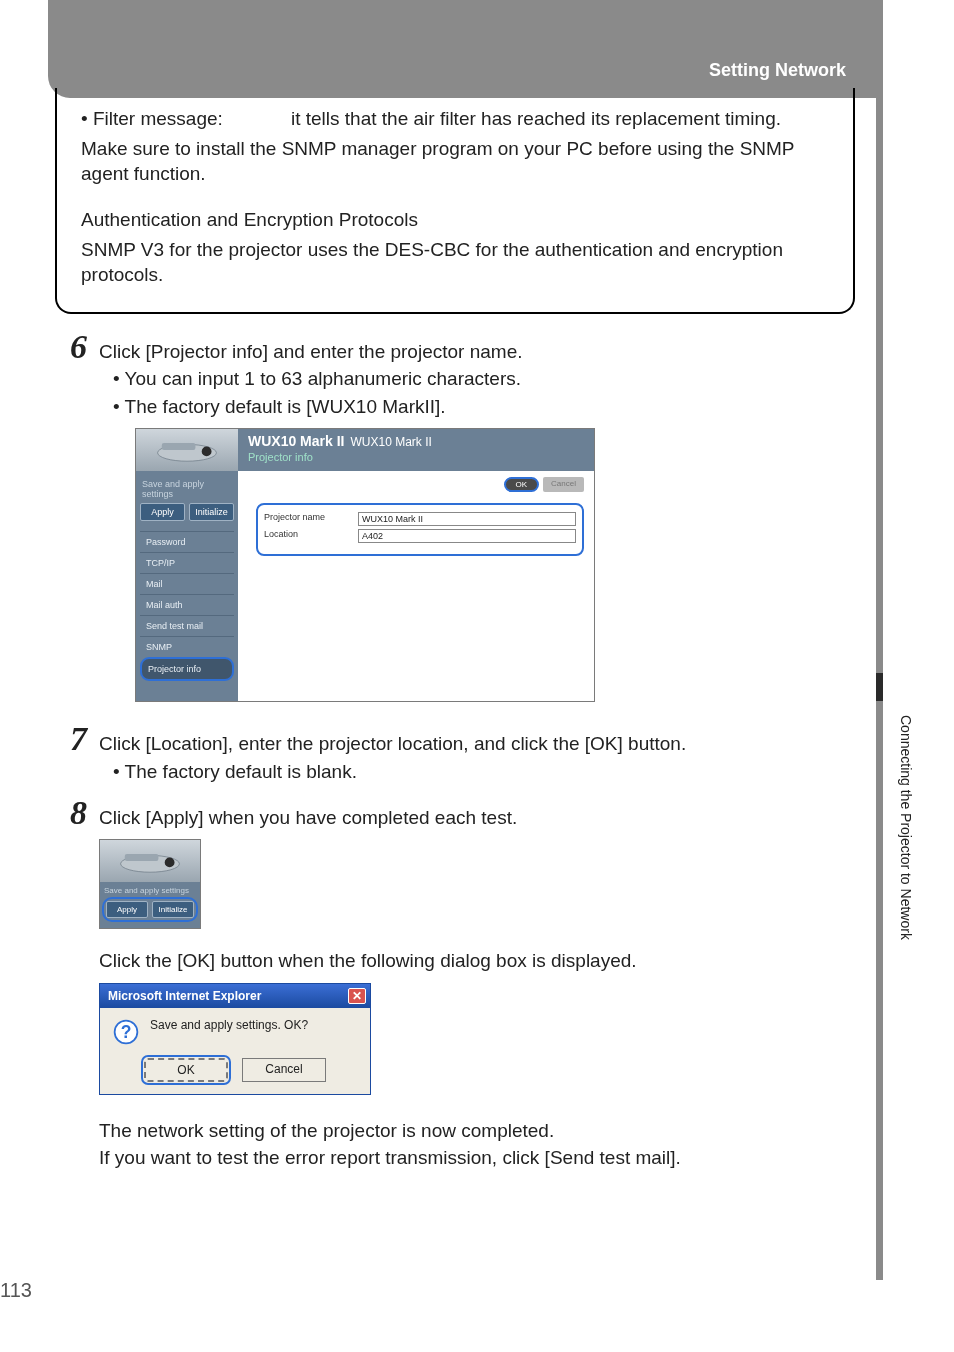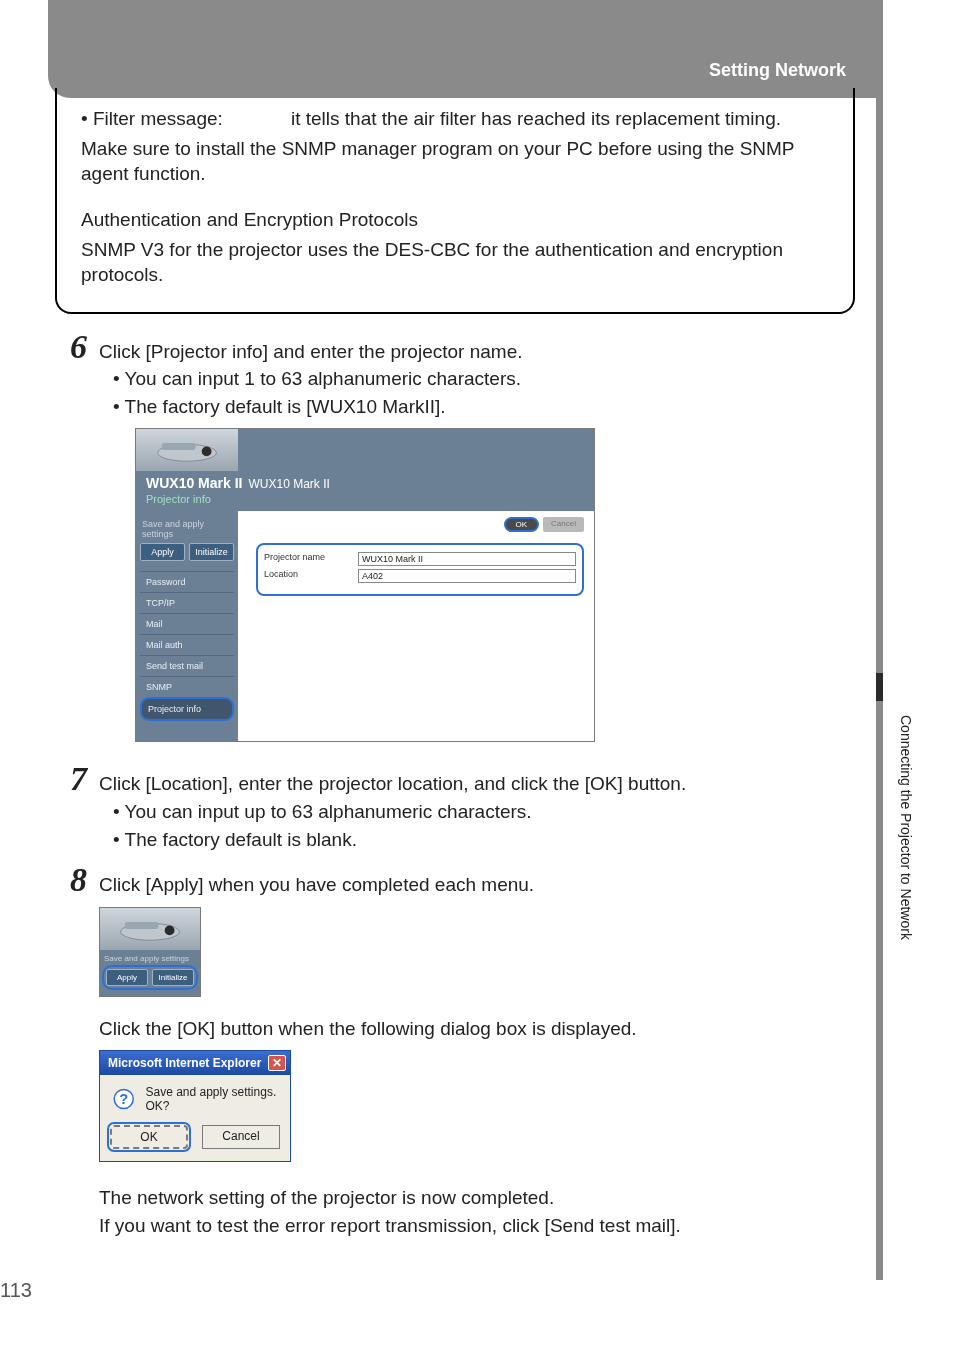--- a/index.html
+++ b/index.html
@@ -19,21 +19,21 @@
   .para { font-size: 19px; line-height: 1.35; margin-top: 4px; }
   .h4 { font-size: 19px; line-height: 1.35; margin-top: 20px; }
   .steps { margin-left: 8px; }
   .step { position: relative; margin-bottom: 18px; }
   .step .num { position: absolute; left: -10px; top: -10px; width: 34px; text-align: right; font-family: Georgia, 'Times New Roman', serif; font-style: italic; font-weight: bold; font-size: 34px; }
   .step .body { margin-left: 36px; }
   .step .strong { font-size: 19px; line-height: 1.45; }
   .bul-simple { font-size: 19px; line-height: 1.45; margin-left: 14px; }
   .figure-wrap { margin-top: 8px; margin-left: 36px; }
   .fig1 { width: 460px; border: 1px solid #7a7a7a; background: #fff; font-size: 10px; }
-  .fig1 .hdr { display: flex; background: #6b8095; color: #fff; flex-direction: column; }
+  .fig1 .hdr { display: flex; background: #6b8095; color: #fff; }
   .fig1 .hdr .thumb { width: 102px; height: 42px; background: linear-gradient(#cfd6dc,#9aa6b0); display:flex; align-items:center; justify-content:center; }
   .fig1 .hdr .thumb svg { width: 70px; height: 28px; }
   .fig1 .hdr .ttl { flex:1; padding: 4px 8px 6px 10px; }
   .fig1 .hdr .ttl .ln1 { font-size: 12px; }
   .fig1 .hdr .ttl .ln1 b { font-size: 14px; margin-right: 6px; }
   .fig1 .hdr .ttl .ln2 { color: #9fe0c8; font-size: 11px; margin-top: 2px; }
   .fig1 .main { display: flex; }
   .fig1 .side { width: 102px; background: #6b8095; color: #e8eef4; padding: 6px 4px 20px 4px; }
   .fig1 .side .savetxt { font-size: 9px; color: #c7d3de; margin: 2px 2px 4px 2px; }
   .fig1 .side .btnrow { display:flex; gap:4px; margin-bottom: 10px; }
@@ -49,21 +49,21 @@
   .fig1 .frow { display:flex; gap:8px; margin:3px 0; }
   .fig1 .frow .flab { width: 86px; font-size:9px; color:#333; }
   .fig1 .frow .finput { flex:1; border:1px solid #888; font-size:9px; padding:1px 3px; background:#fff; color:#222; }
   .fig2 { width: 102px; border:1px solid #7a7a7a; }
   .fig2 .thumb { width:100%; height:42px; background: linear-gradient(#cfd6dc,#9aa6b0); display:flex; align-items:center; justify-content:center; }
   .fig2 .thumb svg { width:70px; height:28px; }
   .fig2 .sbody { background:#6b8095; padding:4px 4px 8px 4px; }
   .fig2 .savetxt { font-size:8px; color:#c7d3de; margin-bottom:4px; }
   .fig2 .btnring { outline:2px solid #2e6fd6; outline-offset:0; border-radius:8px; padding:2px; display:flex; gap:4px; }
   .fig2 .btn { flex:1; background:#3c5e7f; border:1px solid #9fb2c4; color:#fff; font-size:8px; text-align:center; padding:3px 0; border-radius:2px; }
-  .dialog { width: 192px; border:1px solid #1b4aa0; font-size:12px; background:#efece3; }
+  .dialog { width: 272px; border:1px solid #1b4aa0; font-size:12px; background:#efece3; }
   .dialog .bar { display:flex; align-items:center; justify-content:space-between; background: linear-gradient(#3b6ed5,#1b4aa0); color:#fff; font-weight:bold; padding:4px 4px 4px 8px; }
   .dialog .bar .x { width:18px; height:16px; background:#d9534f; border:1px solid #fff; color:#fff; display:flex; align-items:center; justify-content:center; font-size:12px; border-radius:2px; }
   .dialog .msg { display:flex; gap:10px; padding:10px 12px 6px 12px; align-items:flex-start; }
   .dialog .msg .qicon { width:28px; height:28px; }
   .dialog .btns { display:flex; gap:14px; justify-content:center; padding:6px 10px 12px 10px; }
   .dialog .dbtn { width:84px; text-align:center; padding:3px 0; background:#efece3; border:1px solid #7a7a7a; font-size:12px; }
   .dialog .dbtn.ok { outline:2px solid #2e6fd6; outline-offset:1px; border-radius:4px; border:2px dashed #7a7a7a; }
   .pgnum { position:absolute; bottom:50px; left:0; width:100%; text-align:left; font-size:20px; color:#555; }
 </style>
 </head>
@@ -150,29 +150,28 @@
               </div>
             </div>
           </div>
         </div>
       </div>
 
       <div class="step" style="margin-top:28px;">
         <div class="num">7</div>
         <div class="body">
           <div class="strong">Click [Location], enter the projector location, and click the [OK] button.</div>
-          <div class="bul-simple">You can input up to 63 alphanumeric characters.</div>
           <div class="bul-simple">The factory default is blank.</div>
         </div>
       </div>
 
       <div class="step">
         <div class="num">8</div>
         <div class="body">
-          <div class="strong">Click [Apply] when you have completed each menu.</div>
+          <div class="strong">Click [Apply] when you have completed each test.</div>
 
           <div class="figure-wrap" style="margin-left:0;">
             <div class="fig2">
               <div class="thumb">
                 <svg viewBox="0 0 100 40">
                     <ellipse cx="50" cy="24" rx="42" ry="12" fill="#bfc7cd" stroke="#6b7884"></ellipse>
                     <circle cx="78" cy="22" r="7" fill="#2b2b2b"></circle>
                     <rect x="14" y="10" width="48" height="10" rx="3" fill="#9aa6b0"></rect>
                   </svg>
               </div>

